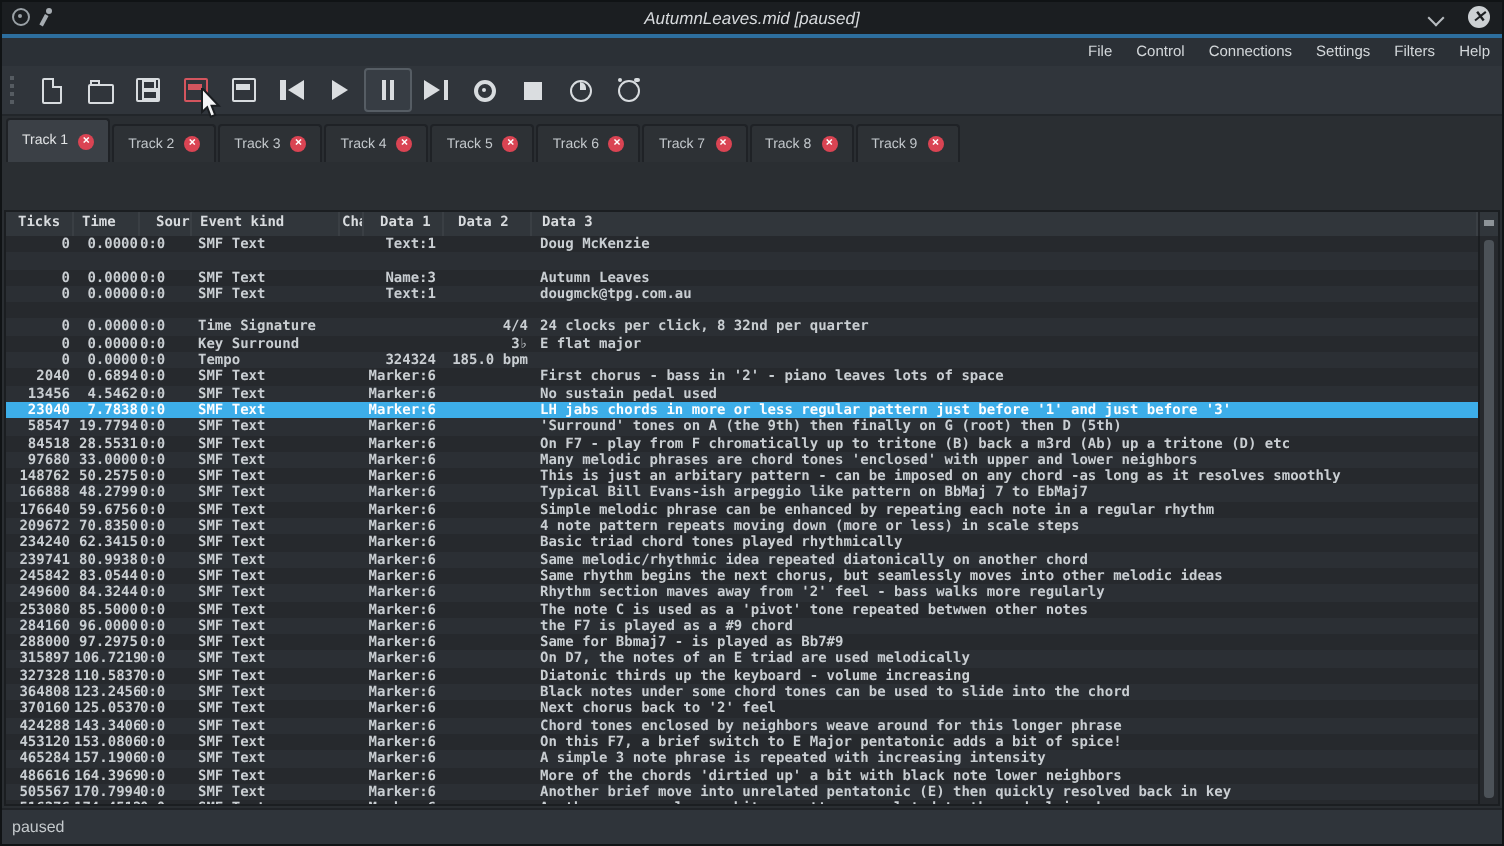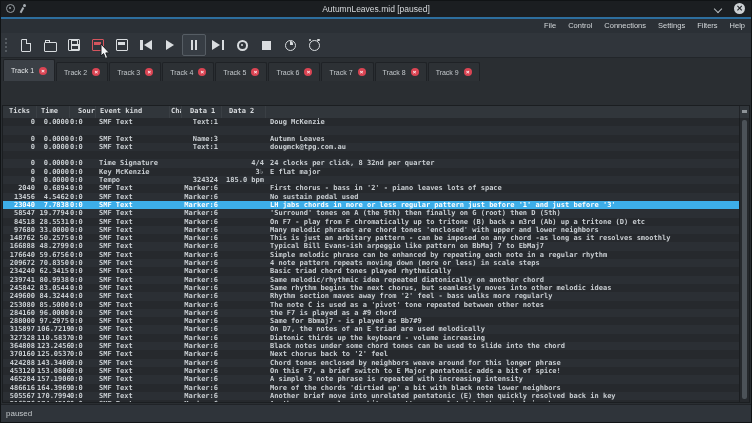--- a/index.html
+++ b/index.html
@@ -1,20 +1,20 @@
 <!DOCTYPE html>
 <html><head>
 <meta charset="utf-8">
 <style>
   html,body{margin:0;padding:0;background:#1a1d20;}
   #win{position:relative;width:752px;height:423px;background:#2a2e32;overflow:hidden;
        font-family:"Liberation Sans",sans-serif;border:1px solid #101315;box-sizing:border-box;}
 
   
-  .titlebar{position:absolute;top:0;left:0;right:0;height:24px;background:#1b1e21;}
+  .titlebar{position:absolute;top:0;left:0;right:0;height:24px;background:#1b1e21;font-style:italic;}
   .win-title{position:absolute;top:0;left:0;right:0;height:16px;line-height:16px;text-align:center;
              font-size:8.5px;color:#d7dadd;}
   .app-ico{position:absolute;left:5px;top:3px;width:9px;height:9px;border:1.5px solid #9aa1a6;
            border-radius:50%;box-sizing:border-box;}
   .app-ico::after{content:"";position:absolute;left:2px;top:2px;width:2px;height:2px;background:#9aa1a6;border-radius:50%;}
   .pin-ico{position:absolute;left:19px;top:3px;width:7px;height:9px;}
   .pin-ico::before{content:"";position:absolute;left:3px;top:0;width:3px;height:3px;background:#a7adb2;border-radius:50%;}
   .pin-ico::after{content:"";position:absolute;left:1px;top:3px;width:1.5px;height:6px;background:#a7adb2;transform:rotate(28deg);}
   .chev-ico{position:absolute;left:714px;top:5px;width:7px;height:7px;}
   .chev-ico::before{content:"";position:absolute;left:0;top:0;width:5px;height:5px;
@@ -218,20 +218,21 @@
 
   <div class="tableframe">
     <div class="thead" id="thead">
         <div class="hc c0" style="text-align: left; padding-left: 6px;">Ticks</div>
         <div class="hc c1" style="text-align: left; padding-left: 4px;">Time</div>
         <div class="hc c2" style="text-align: left; padding-left: 8px;">Source</div>
         <div class="hc c3" style="text-align: left; padding-left: 4px;">Event kind</div>
         <div class="hc c4" style="text-align: left; padding-left: 1px;">Chan</div>
         <div class="hc c5" style="text-align: left; padding-left: 8px;">Data 1</div>
         <div class="hc c6" style="text-align: left; padding-left: 7px;">Data 2</div>
+        <div class="hc c7" style="text-align: left; padding-left: 5px;">Data 3</div>
       </div>
     <div class="corner"></div>
     <div class="tbody" id="tbody">
         <div class="row">
           <span class="cell c0">0</span>
           <span class="cell c1">0.0000</span>
           <span class="cell c2">0:0</span>
           <span class="cell c3">SMF Text</span>
           <span class="cell c4"></span>
           <span class="cell c5">Text:1</span>
@@ -285,21 +286,21 @@
           <span class="cell c3">Time Signature</span>
           <span class="cell c4"></span>
           <span class="cell c5"></span>
           <span class="cell c6">4/4</span>
           <span class="cell c7">24 clocks per click, 8 32nd per quarter</span>
         </div>
         <div class="row">
           <span class="cell c0">0</span>
           <span class="cell c1">0.0000</span>
           <span class="cell c2">0:0</span>
-          <span class="cell c3">Key McKenzie</span>
+          <span class="cell c3">Key Surround</span>
           <span class="cell c4"></span>
           <span class="cell c5"></span>
           <span class="cell c6">3♭</span>
           <span class="cell c7">E flat major</span>
         </div>
         <div class="row alt">
           <span class="cell c0">0</span>
           <span class="cell c1">0.0000</span>
           <span class="cell c2">0:0</span>
           <span class="cell c3">Tempo</span>

